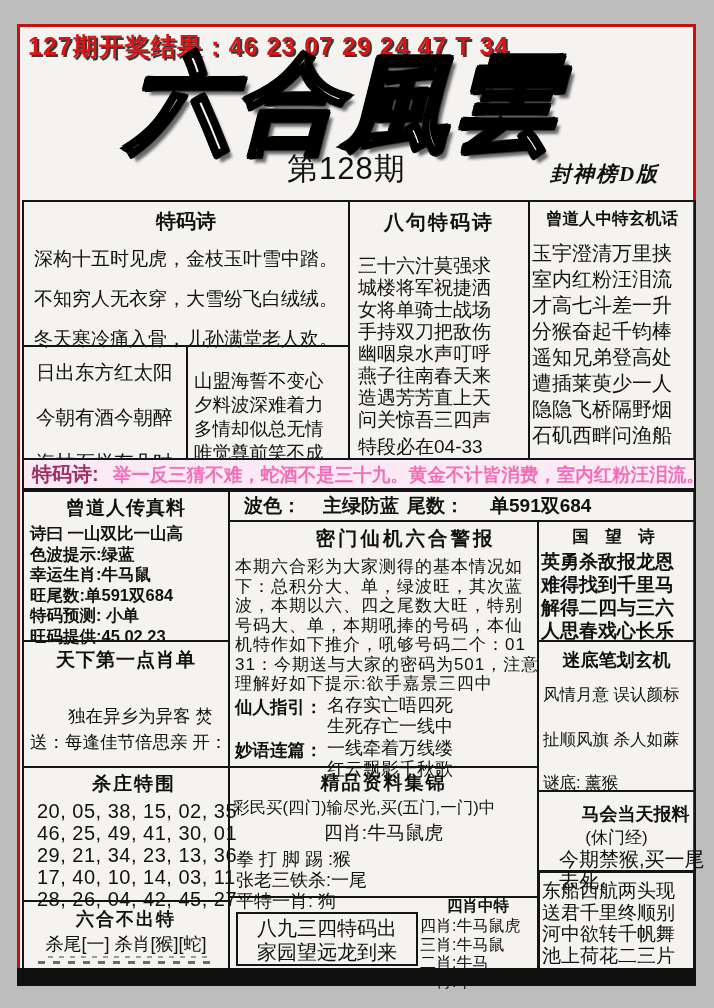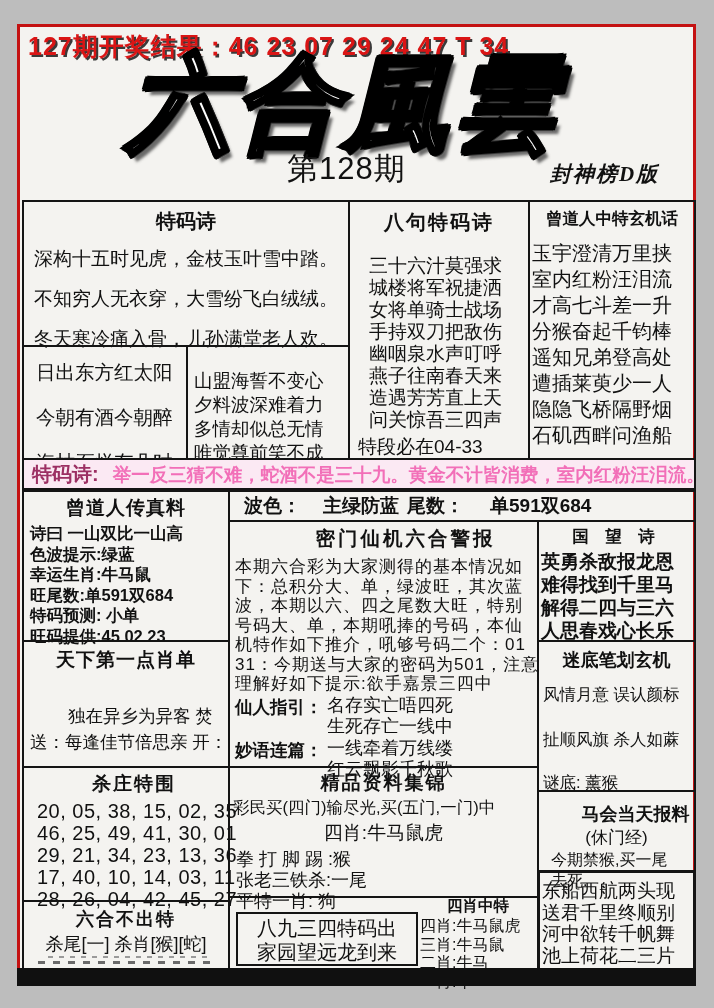--- a/index.html
+++ b/index.html
@@ -44,21 +44,21 @@
   .tema-box .lns{margin-top:4px;}
   .sun-box{left:22px;top:345px;width:166px;height:117px;}
   .sun-box .ln{font-size:19.5px;line-height:45px;padding-left:12px;white-space:nowrap;}
   .sun-box .lns{margin-top:3px;}
   .vow-box{left:186px;top:345px;width:164px;height:117px;}
   .vow-box .ln{font-size:18.5px;line-height:24px;padding-left:6px;white-space:nowrap;}
   .vow-box .lns{margin-top:22px;}
   .eight-box{left:348px;top:200px;width:182px;height:262px;}
   .eight-box .ttl{font-size:20px;margin-top:7px;letter-spacing:2px;}
   .eight-box .ln{font-size:19px;line-height:22px;padding-left:8px;white-space:nowrap;}
-  .eight-box .lns{margin-top:19px;margin-left:11px;}
+  .eight-box .lns{margin-top:19px;}
   .eight-box .ftr{font-size:19px;padding-left:8px;margin-top:3px;white-space:nowrap;}
   .mystery-box{left:528px;top:200px;width:168px;height:262px;}
   .mystery-box .ttl{font-size:16.5px;margin-top:6px;white-space:nowrap;}
   .mystery-box .ln{font-size:20px;line-height:26px;white-space:nowrap;padding-left:2px;}
   .mystery-box .lns{margin-top:10px;}
 
   
   .red-row{left:22px;top:458px;width:674px;height:32px;background:#fbe9f3;
     display:flex;align-items:center;white-space:nowrap;}
   .red-row .lbl{font-size:20px;font-weight:bold;color:#9c2f63;margin-left:8px;}
@@ -118,21 +118,21 @@
   .guowang-box{left:537px;top:520px;width:159px;height:122px;}
   .guowang-box .ttl{font-size:16.5px;margin-top:4px;letter-spacing:6px;}
   .guowang-box .ln{font-size:19px;line-height:23px;white-space:nowrap;padding-left:2px;font-weight:600;}
   .guowang-box .lns{margin-top:2px;}
   .midi-box{left:537px;top:640px;width:159px;height:152px;}
   .midi-box .ttl{font-size:18px;margin-top:6px;white-space:nowrap;}
   .midi-box .ln{position:absolute;left:4px;font-size:16.5px;white-space:nowrap;}
   .mahui-box{left:537px;top:790px;width:159px;height:82px;}
   .mahui-box .t1{font-size:18px;margin-top:10px;white-space:nowrap;padding-left:38px;}
   .mahui-box .t2{font-size:17px;white-space:nowrap;}
-  .mahui-box .ln{font-size:16px;padding-left:12px;line-height:21px;white-space:nowrap;}
+  .mahui-box .ln{font-size:20px;padding-left:20px;line-height:21px;white-space:nowrap;}
   .dong-box{left:537px;top:870px;width:159px;height:102px;border-width:3px;}
   .dong-box .ln{font-size:19px;line-height:21.5px;white-space:nowrap;padding-left:2px;}
   .dong-box .lns{margin-top:7px;}
 
   .bottom-band{left:17px;top:968px;width:679px;height:18px;background:#101010;}
 </style>
 </head>
 <body>
 
 <div class="page abs"></div>

